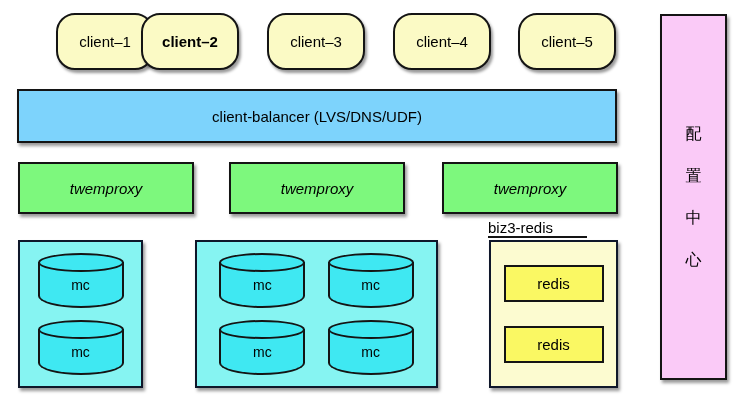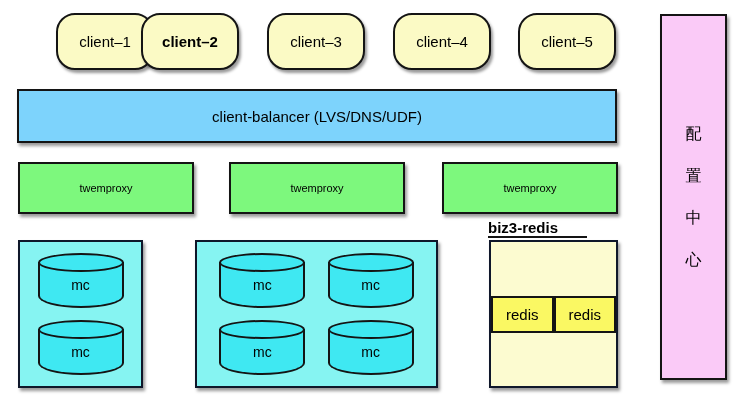--- a/index.html
+++ b/index.html
@@ -29,53 +29,54 @@
     background: #7dd3fc; border: 2px solid #141414;
     display: flex; align-items: center; justify-content: center;
     font-size: 15px;
   }
 
   
   .proxy {
     position: absolute; top: 162px; width: 176px; height: 52px;
     background: #7DF87D; border: 2px solid #141414;
     display: flex; align-items: center; justify-content: center;
-    font-size: 11px;
+    font-size: 15px;
+    font-style: italic;
   }
   .proxy.p1 { left: 18px; }
   .proxy.p2 { left: 229px; }
   .proxy.p3 { left: 442px; }
 
   
   .cluster-label {
     position: absolute; top: 219px; height: 19px;
     font-size: 15px; line-height: 17px;
     border-bottom: 2px solid #141414;
   }
   .cluster-label.l1 { left: 17px;  width: 90px; }
   .cluster-label.l2 { left: 194px; width: 94px; }
-  .cluster-label.l3 { left: 488px; width: 99px; font-weight: bold; }
+  .cluster-label.l3 { left: 488px; width: 99px; }
 
   
   .cluster-box {
     position: absolute; top: 240px; height: 148px;
     border: 2px solid #0f172a;
   }
   .cluster-box.b1 {
     left: 18px; width: 125px; background: #86F4F2;
     display: flex; flex-direction: column; align-items: center; justify-content: space-evenly;
   }
   .cluster-box.b2 {
     left: 195px; width: 243px; background: #86F4F2;
     display: grid; grid-template-columns: repeat(2, 86px);
     justify-content: space-evenly; align-content: space-evenly;
   }
   .cluster-box.b3 {
     left: 489px; width: 129px; background: #FCFBD0;
-    display: flex; flex-direction: row; align-items: center; justify-content: space-evenly;
+    display: flex; flex-direction: column; align-items: center; justify-content: space-evenly;
   }
 
   
   .cyl { position: relative; width: 86px; height: 55px; }
   .cyl .cyl-top {
     position: absolute; left: 0; top: 0; width: 86px; height: 19px;
     background: #3FE8F2; border: 2px solid #141414; border-radius: 50%; z-index: 2;
   }
   .cyl .cyl-body {
     position: absolute; left: 0; top: 9px; width: 86px; height: 46px;

